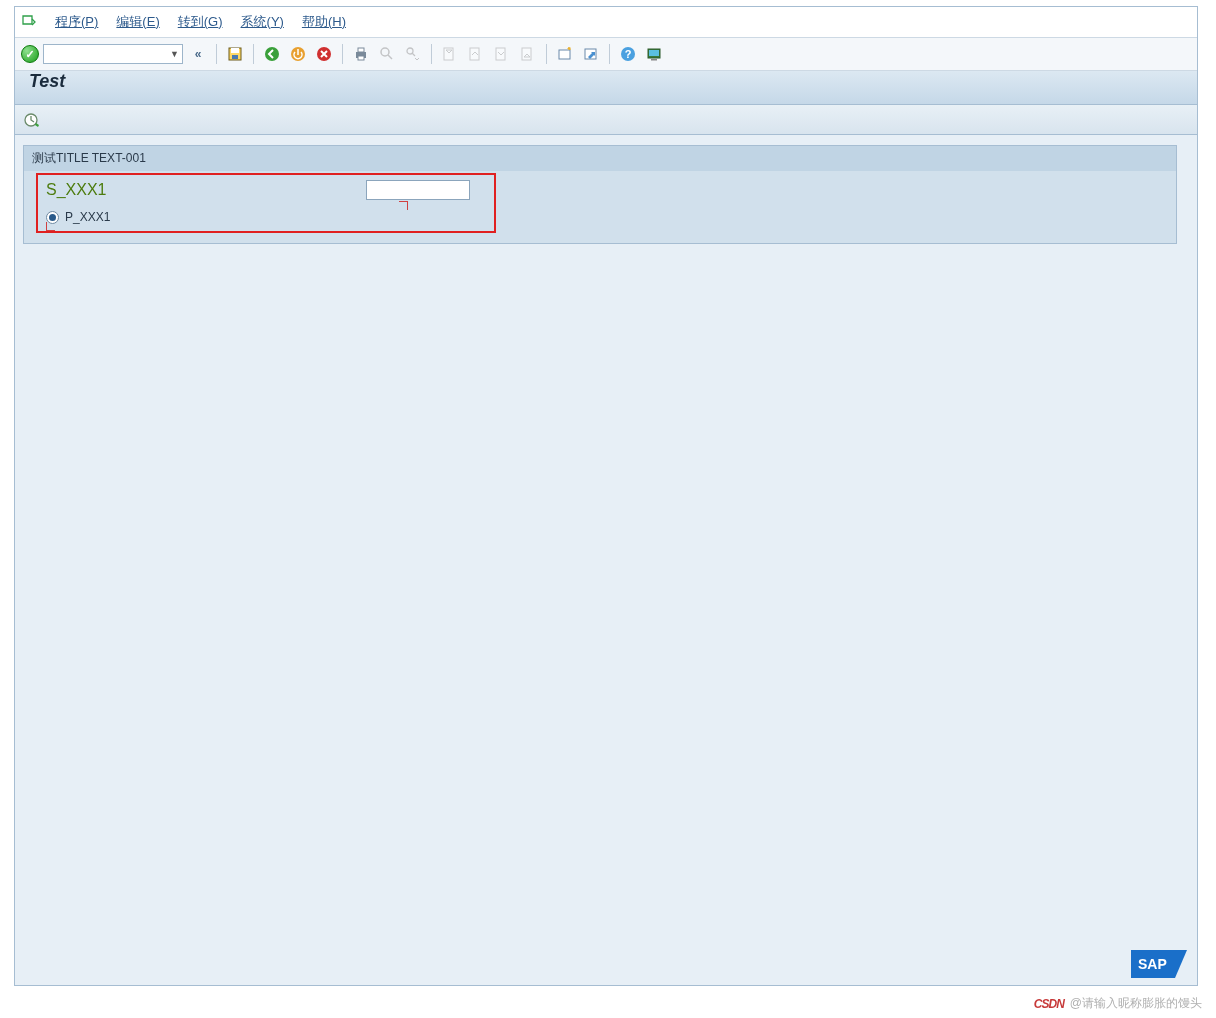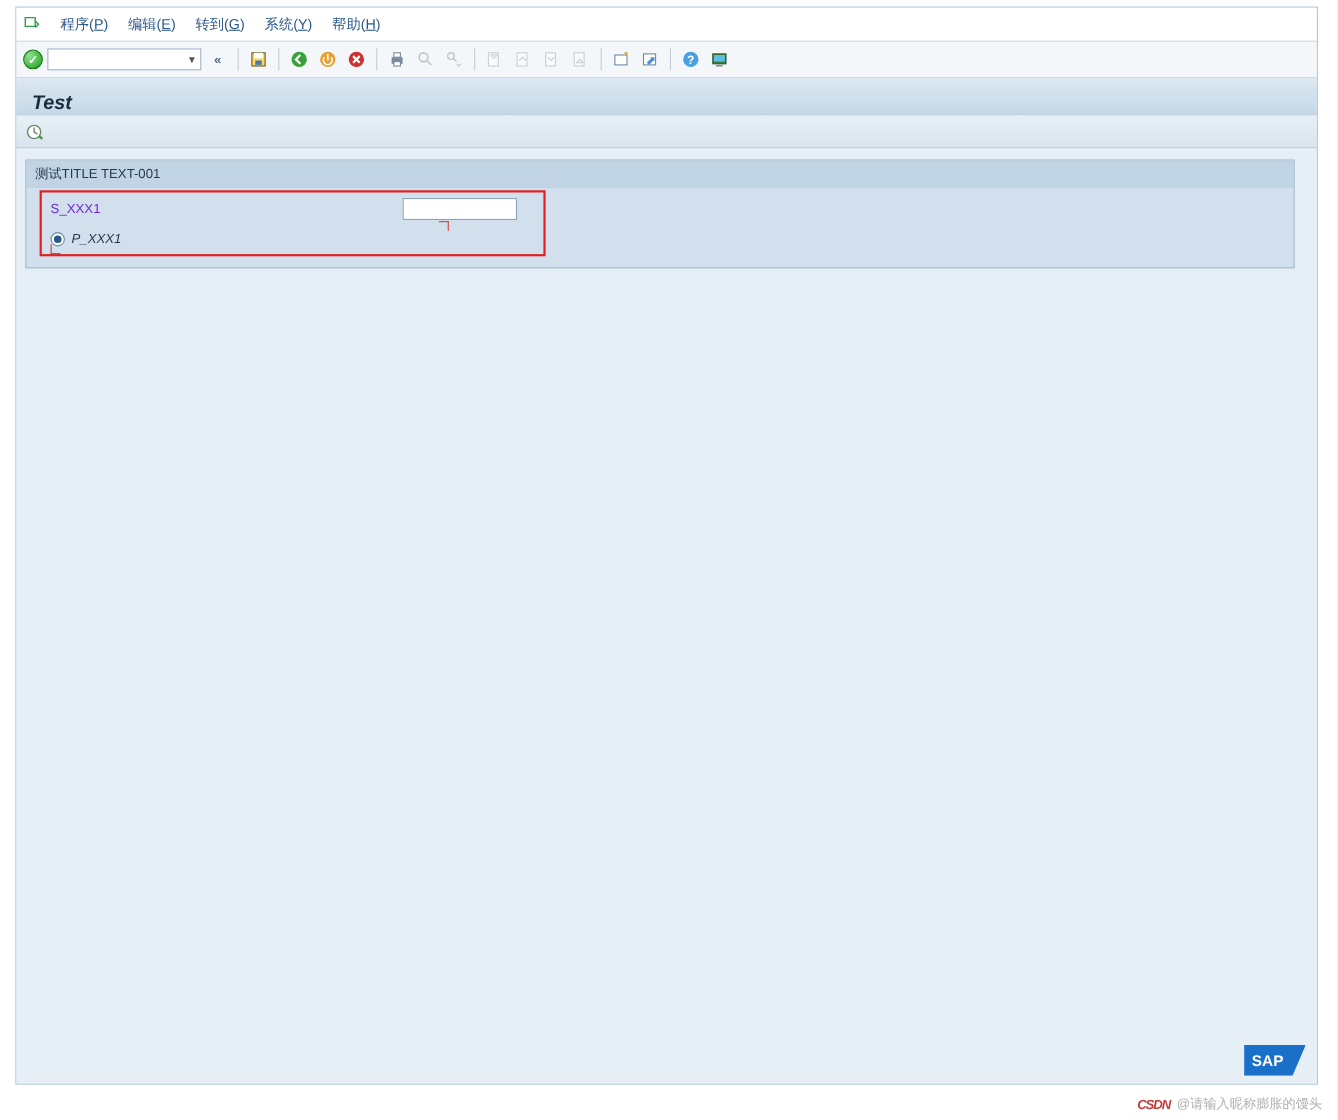--- a/index.html
+++ b/index.html
@@ -28,20 +28,21 @@
       gap: 18px;
     }
     .menu-icon-left {
       width: 16px; height: 16px;
       display:flex;align-items:center;justify-content:center;
     }
     .menu-item {
       color: #2d5a8c;
       cursor: pointer;
       font-size: 13px;
+      text-decoration: underline;
     }
     .menu-item u { text-decoration: underline; }
     
     .toolbar {
       display: flex;
       align-items: center;
       height: 34px;
       background: #f4f7fa;
       border-top: 1px solid #cdd9e4;
       border-bottom: 1px solid #cdd9e4;
@@ -73,21 +74,21 @@
       border:1px solid transparent;
       border-radius:2px;
     }
     .tb-btn svg { width:16px; height:16px; }
     .disabled-svg { opacity:0.45; }
     
     .titlebar {
       height: 34px;
       background: linear-gradient(#dce8f2, #c5d8e8);
       border-bottom: 1px solid #a6bdd2;
-      display:flex;align-items:flex-end;
+      display:flex;align-items:flex-start;
       padding-left: 14px;
     }
     .titlebar-text {
       font-size: 18px;
       font-weight: bold;
       font-style: italic;
       color: #1a2b3c;
     }
     
     .subtoolbar {
@@ -133,42 +134,42 @@
       pointer-events:none;
     }
     .row {
       display:flex;
       align-items:center;
       height: 26px;
       padding-left: 22px;
     }
     .row-label {
       width: 320px;
-      color: #6d28d9;
-      font-size: 12px;
+      color: #4d7c0f;
+      font-size: 16px;
     }
     .row-input {
       width: 104px;
       height: 20px;
       border: 1px solid #8ba5bc;
       background: #fff;
     }
     .radio {
       width:13px;height:13px;
       border:1px solid #6f8aa2;
       border-radius:50%;
       background:#fff;
       display:inline-flex;align-items:center;justify-content:center;
       margin-right:6px;
       flex-shrink:0;
     }
     .radio.checked::after {
       content:""; width:7px;height:7px;border-radius:50%;background:#2a5a8a;
     }
-    .radio-row { padding-left: 22px; display:flex;align-items:center; height:28px;font-style:italic;}
+    .radio-row { padding-left: 22px; display:flex;align-items:center; height:28px;}
     .radio-label { color:#2a3a4a; font-size:12px; }
     .focus-brackets {
       position:absolute;
       left: 22px;
       top: 32px;
       width: 362px;
       height: 26px;
       pointer-events:none;
     }
     .focus-brackets::before, .focus-brackets::after {

